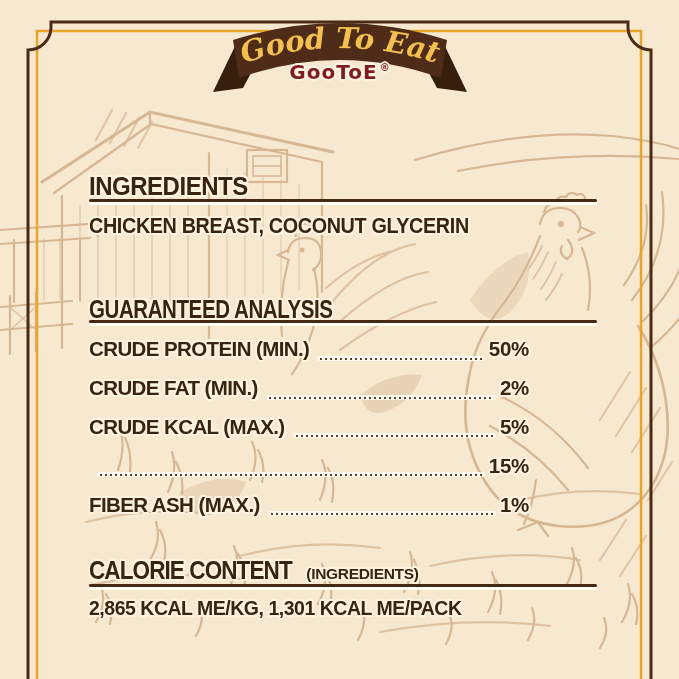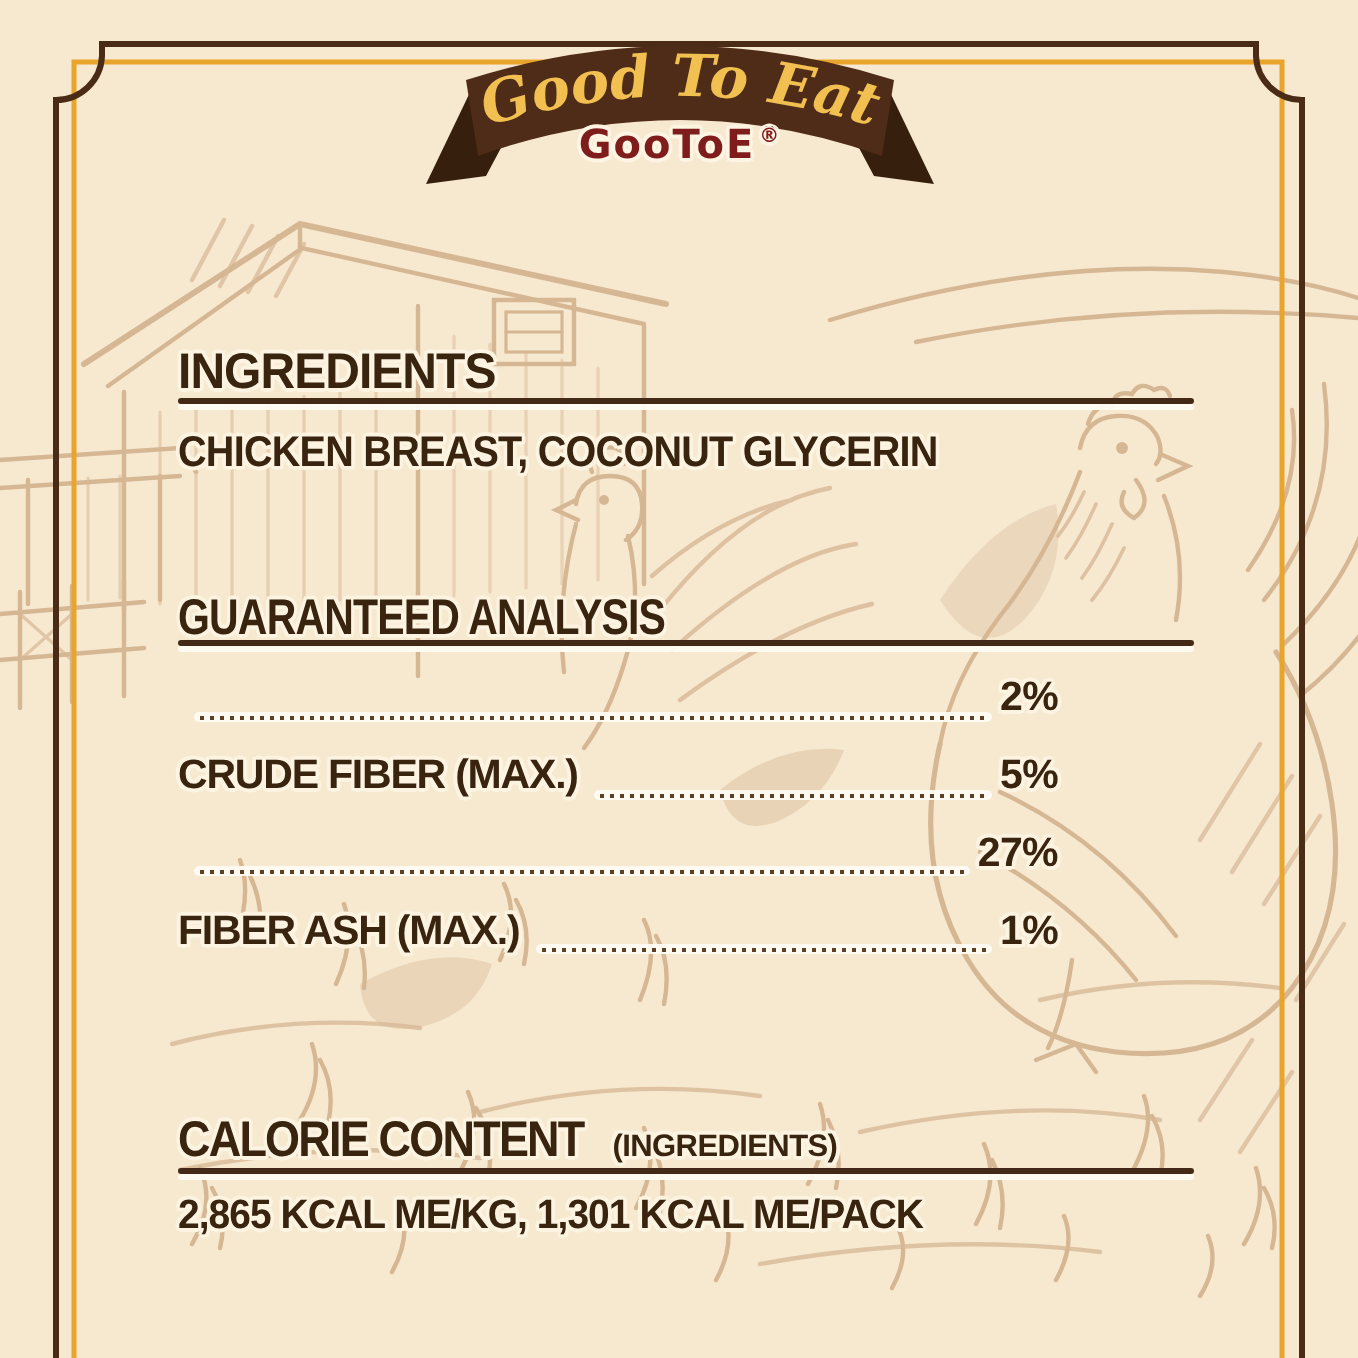--- a/index.html
+++ b/index.html
@@ -143,31 +143,37 @@
 
     <h2 id="ing-heading" class="outlined heading">INGREDIENTS</h2>
     <div id="rule-ing" class="rule"></div>
     <p id="ing-text" class="outlined">CHICKEN BREAST, COCONUT GLYCERIN</p>
 
     <h2 id="ga-heading" class="outlined heading">GUARANTEED ANALYSIS</h2>
     <div id="rule-ga" class="rule"></div>
 
     <div class="ga-table">
       <div class="ga-row">
+        <span class="lbl outlined">CRUDE PROTEIN (MIN.)</span>
+        <span class="leader"></span>
+        <span class="val outlined">50%</span>
+      </div>
+      <div class="ga-row">
+        <span class="lbl outlined">CRUDE FAT (MIN.)</span>
         <span class="leader"></span>
         <span class="val outlined">2%</span>
       </div>
       <div class="ga-row">
-        <span class="lbl outlined">CRUDE FIBER (MAX.)</span>
+        <span class="lbl outlined">CRUDE KCAL (MAX.)</span>
         <span class="leader"></span>
         <span class="val outlined">5%</span>
       </div>
       <div class="ga-row">
         <span class="leader"></span>
-        <span class="val outlined">27%</span>
+        <span class="val outlined">15%</span>
       </div>
       <div class="ga-row">
         <span class="lbl outlined">FIBER ASH (MAX.)</span>
         <span class="leader"></span>
         <span class="val outlined">1%</span>
       </div>
     </div>
 
     <div class="cal-heading-row">
       <h2 id="cal-heading" class="outlined heading">CALORIE CONTENT</h2>

